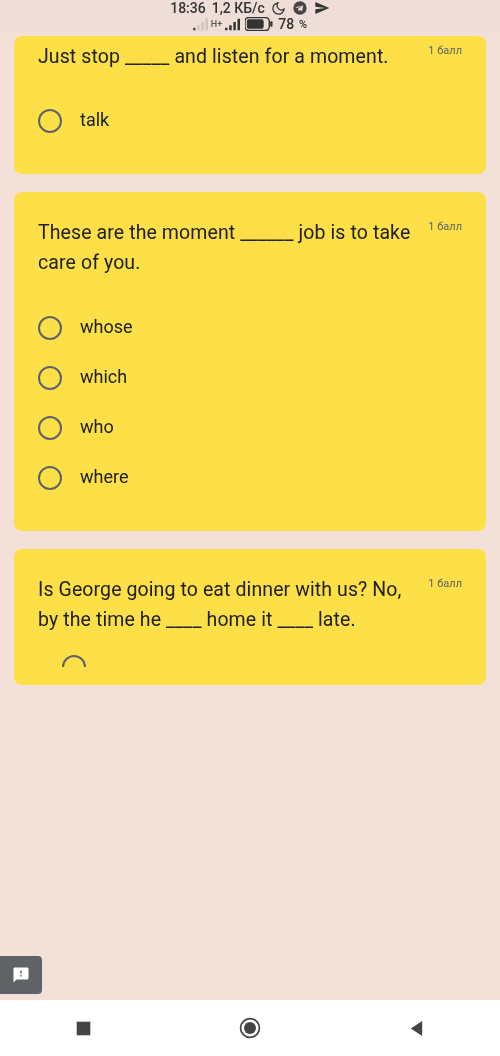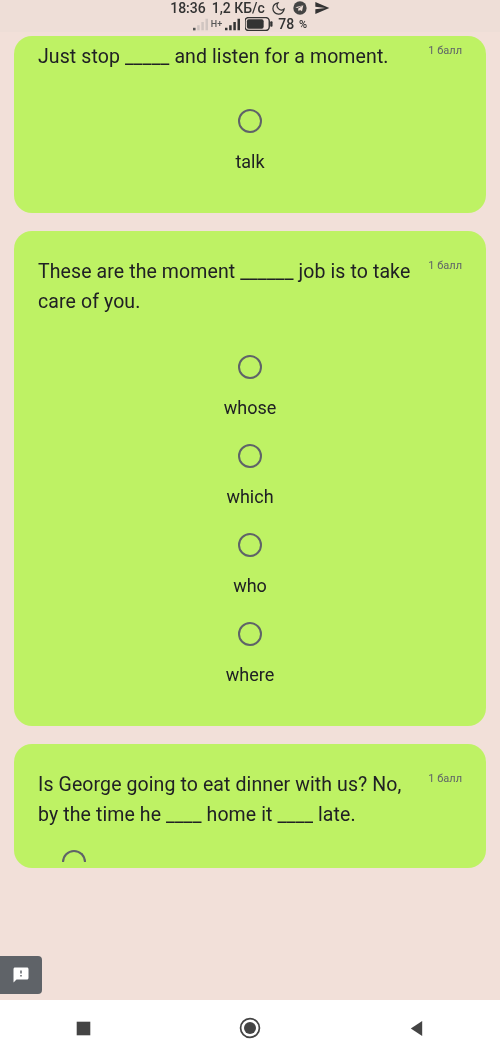--- a/index.html
+++ b/index.html
@@ -26,22 +26,22 @@
     }
     .status-left { display: flex; align-items: center; gap: 6px; }
     .status-right { display: flex; align-items: center; gap: 5px; }
     .status-icon { display: inline-flex; align-items: center; }
     .content-area {
       padding: 0 14px;
       height: calc(100% - 32px - 56px);
       overflow: hidden;
     }
     .card {
-      background: #bef264;
-      border-radius: 18px;
+      background: #fde047;
+      border-radius: 8px;
       padding: 26px 24px 28px;
       margin-bottom: 18px;
     }
     .card-first { margin-top: 4px; padding-top: 6px; }
     .q-header { display: flex; align-items: flex-start; gap: 12px; }
     .q-text {
       flex: 1;
       font-size: 19.5px;
       line-height: 1.55;
       color: #202124;
@@ -49,24 +49,23 @@
     }
     .q-points {
       font-size: 11px;
       color: #5f6368;
       white-space: nowrap;
       padding-top: 2px;
     }
     .options { margin-top: 24px; }
     .option-row {
       display: flex;
-      align-items: center;
+      align-items: flex-start;
       gap: 18px;
       padding: 13px 0;
-      flex-direction: column;
     }
     .radio {
       width: 24px;
       height: 24px;
       border: 2.3px solid #5f6368;
       border-radius: 50%;
       flex-shrink: 0;
     }
     .option-label {
       font-size: 18px;
@@ -193,21 +192,21 @@
         <div class="radio"></div>
         <div class="option-label">who</div>
       </div>
       <div class="option-row">
         <div class="radio"></div>
         <div class="option-label">where</div>
       </div>
     </div>
   </div>
 
-  <div class="card" style="padding-bottom:6px;">
+  <div class="card" style="padding-bottom:18px;">
     <div class="q-header">
       <div class="q-text">Is George going to eat dinner with us? No, by the time he ____ home it ____ late.</div>
       <div class="q-points">1 балл</div>
     </div>
     <div class="options" style="margin-top:20px;">
       <div class="partial-radio"></div>
     </div>
   </div>
 
 </div>

